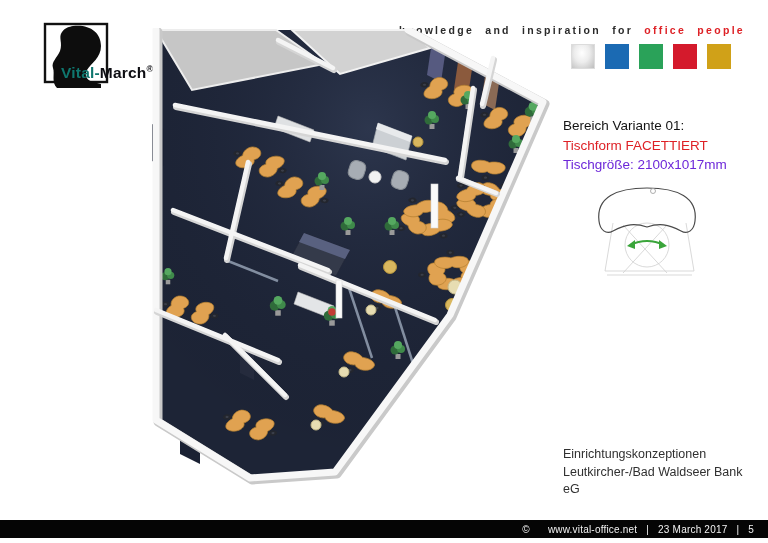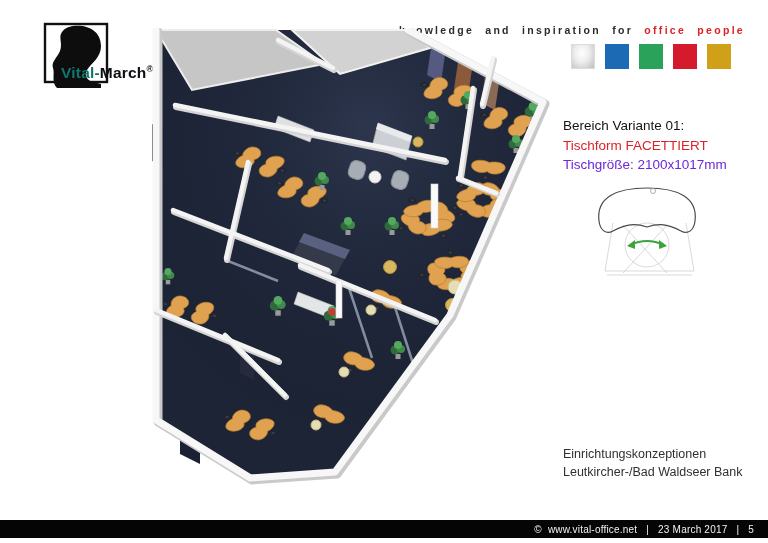--- a/index.html
+++ b/index.html
@@ -37,21 +37,21 @@
   .render-svg{position:absolute;left:128px;top:28px;}
   
   .footer{
     position:absolute;left:0;top:520px;width:768px;height:18px;background:#050505;
     display:flex;align-items:center;justify-content:flex-end;
     color:#f2f2f2;font-size:10px;letter-spacing:.2px;
   }
   .footer span{display:inline-block;}
   .footer .gap{margin-left:9px;}
   .footer .pg{margin-left:9px;margin-right:14px;}
-  .footer .url{margin-left:6px;}
+  .footer .url{margin-left:18px;}
 </style>
 </head>
 <body>
 
 <div class="slide">
 
   <svg class="logo-svg" width="72" height="70" viewBox="0 0 72 70">
     <rect x="2" y="2" width="62" height="58" fill="#ffffff" stroke="#111111" stroke-width="2.4"></rect>
     <path d="M30,4 C46,2 58,10 58,24 C58,36 48,41 44,48 C41,54 44,58 50,60 L58,62 L58,66 L14,66
          C8,60 12,52 10,46 C8,40 14,36 17,29 C20,21 15,15 19,10 C23,5 26,5 30,4 Z" fill="#0d0d0d"></path>
@@ -259,20 +259,21 @@
     <g>
       <path d="M47,62 Q64,54 81,62" fill="none" stroke="#3aa53a" stroke-width="1.8"></path>
       <polygon points="44,63 52,57 52,66" fill="#3aa53a"></polygon>
       <polygon points="84,63 76,57 76,66" fill="#3aa53a"></polygon>
     </g>
   </svg>
 
   <div class="project">
     <div>Einrichtungskonzeptionen</div>
     <div>Leutkircher-/Bad Waldseer Bank</div>
+    <div>eG</div>
   </div>
 
   <div class="footer">
     <span>©</span>
     <span class="url">www.vital-office.net</span>
     <span class="gap">|</span>
     <span class="gap">23 March 2017</span>
     <span class="gap">|</span>
     <span class="pg">5</span>
   </div>

